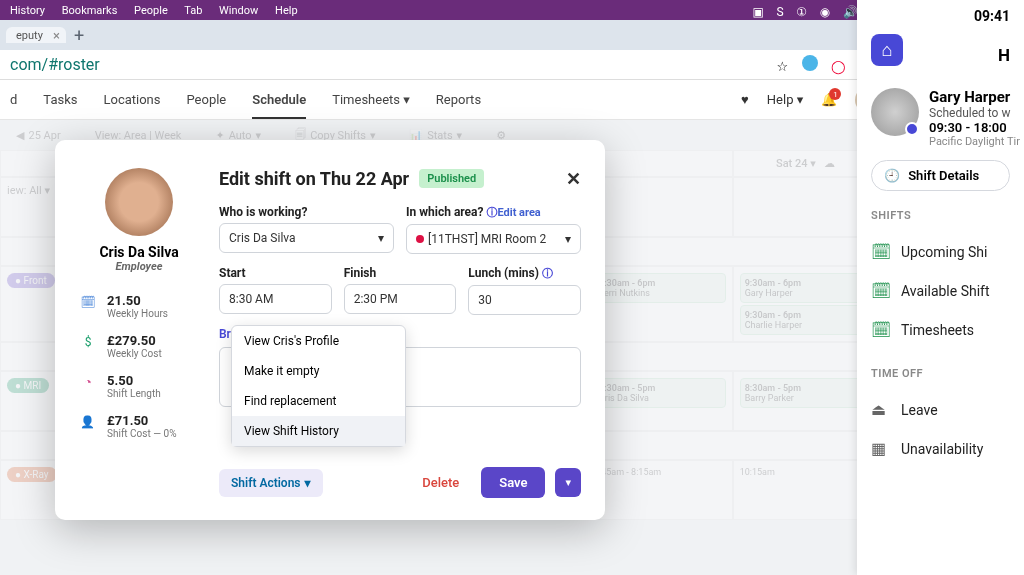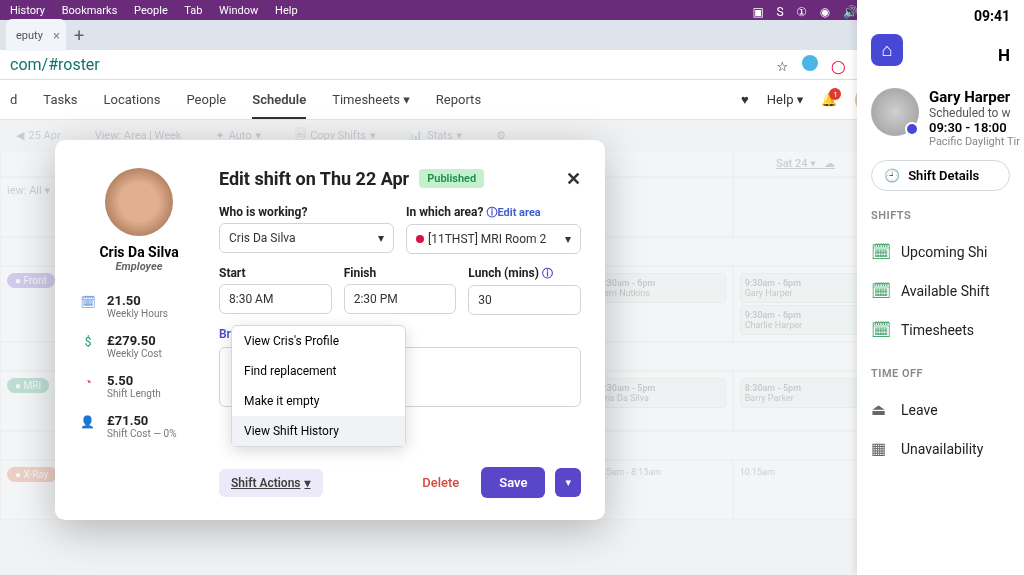--- a/index.html
+++ b/index.html
@@ -5,21 +5,21 @@
   * { box-sizing: border-box; margin: 0; padding: 0; font-family: -apple-system, BlinkMacSystemFont, "Segoe UI", Roboto, sans-serif; }
   body { width: 1024px; height: 575px; overflow: hidden; position: relative; background: #f5f6f8; }
 
   
   .menubar { height: 20px; background: #6a2c7a; color: #fff; display: flex; align-items: center; padding: 0 10px; font-size: 11px; justify-content: space-between;}
   .menubar .left span { margin-right: 14px; }
   .menubar .right span { margin-left: 10px; font-size: 12px;}
 
   
   .tabbar { height: 30px; background: #dde4ec; display: flex; align-items: center; padding: 0 6px; }
-  .tab { background: #f1f4f8; height: 32px; border-radius: 6px 6px 0 0; padding: 2px 10px; display: flex; align-items: center; font-size: 11px; color: #555; width: 60px;}
+  .tab { background: #f1f4f8; height: 16px; border-radius: 6px 6px 0 0; padding: 2px 10px; display: flex; align-items: center; font-size: 11px; color: #555; width: 60px;}
   .tab .x { margin-left: 10px; color: #888; font-size: 13px;}
   .newtab { margin-left: 8px; color: #5b6470; font-size: 18px; }
 
   .urlbar { height: 30px; background: #fff; display: flex; align-items: center; padding: 0 10px; border-bottom: 1px solid #ddd; }
   .url { flex: 1; font-size: 16px; color: #0f766e; }
   .urlicons span { margin-left: 8px; font-size: 13px; display:inline-flex; width:16px; height:16px; border-radius:50%; align-items:center; justify-content:center;}
 
   
   .nav { height: 40px; background: #fff; display: flex; align-items: center; padding: 0 10px; border-bottom: 1px solid #e5e5e5; }
   .nav .navitems { display: flex; gap: 26px; font-size: 13px; color: #444; }
@@ -32,21 +32,21 @@
 
   
   .content { position: absolute; top: 120px; left: 0; right: 0; bottom: 0; background: #eef0f3; filter: blur(0); }
   .dim { position: absolute; top: 120px; left: 0; right: 155px; bottom: 0; background: rgba(240,242,245,0.85); opacity: 0.9;}
 
   .toolbar { height: 30px; display:flex; align-items:center; padding:4px 8px; font-size:12px; color:#555; gap:18px;}
   .toolbar .published { color:#1a8f4a; font-weight:500; margin-left:auto;}
   .pill-sm{ background:#eef0f3; padding:2px 8px; border-radius:4px; font-size:11px; display:inline-flex; gap:4px; align-items:center;}
 
   .cal { display:grid; grid-template-columns: 150px repeat(6, 1fr); font-size:11px; color:#555;}
-  .cal .hdr { padding:6px; border:1px solid #e5e5e5; background:#fff; text-align:center; font-weight:500;text-decoration:underline;}
+  .cal .hdr { padding:6px; border:1px solid #e5e5e5; background:#fff; text-align:center; font-weight:500;}
   .cal .side { padding:6px; border:1px solid #e5e5e5; background:#fff;}
   .cal .cell { padding:6px; border:1px solid #e5e5e5; background:#fff; min-height:60px; position:relative;}
   .plus-c { color:#bbb; font-size:16px; position:absolute; top:50%; left:50%; transform:translate(-50%,-50%);}
   .shift-chip { background:#e6f3ea; border:1px solid #b8e0c5; border-radius:4px; padding:4px; font-size:9px; color:#333;}
   .shift-chip b{ display:block; font-size:9px; font-weight:600; color:#444;}
   .hide-lbl { text-align:right; font-size:10px; color:#888; padding:2px 8px;}
   .cat-label { display:inline-block; background:#6b4dcd; color:#fff; font-size:10px; padding:2px 8px; border-radius:10px;}
 
   
   .modal { position: absolute; top: 140px; left: 55px; width: 550px; background: #fff; border-radius: 10px; box-shadow: 0 10px 40px rgba(0,0,0,0.25); padding: 22px 24px; z-index: 50;}
@@ -76,21 +76,21 @@
   .area-dot{ width:8px; height:8px; background:#d14; border-radius:50%; display:inline-block; margin-right:4px;}
   .edit-area { font-size:11px; color:#4060d0; margin-left:auto;}
 
   .break-link { font-size:12px; color:#4848d6; font-weight:600; margin-top:4px; display:block;}
 
   .dropdown { position:absolute; background:#fff; border:1px solid #d5d8de; border-radius:6px; box-shadow:0 4px 16px rgba(0,0,0,0.15); width:175px; font-size:12px; z-index:60;}
   .dropdown .item { padding:8px 12px; cursor:pointer;}
   .dropdown .item:hover, .dropdown .item.hover { background:#f0f2f6;}
 
   .modal-foot { display:flex; align-items:center; margin-top:60px; gap:10px;}
-  .btn-link { background:#eceaf9; color:#404040; padding:7px 12px; border-radius:6px; font-size:12px; font-weight:600; display:flex; align-items:center; gap:4px;text-decoration:underline;}
+  .btn-link { background:#eceaf9; color:#0369a1; padding:7px 12px; border-radius:6px; font-size:12px; font-weight:600; display:flex; align-items:center; gap:4px;}
   .btn-del { color:#d9463d; font-size:13px; margin-left:auto; padding:7px 12px; font-weight:500;}
   .btn-save { background:#5a46c8; color:#fff; padding:8px 18px; border-radius:6px; font-size:13px; font-weight:600;}
   .btn-more { background:#5a46c8; color:#fff; padding:8px 10px; border-radius:6px; font-size:11px;}
 
   
   .rpane { position:absolute; top:0; right:0; width:167px; height:100%; background:#fff; box-shadow:-2px 0 8px rgba(0,0,0,0.1); z-index:40; padding:8px 14px; overflow:hidden;}
   .rpane .time { text-align:right; font-size:14px; font-weight:700; margin-bottom:10px;}
   .rpane .apptile { width:32px; height:32px; border-radius:8px; background:#4848d6; display:flex; align-items:center; justify-content:center; margin-bottom:10px;}
   .rpane .apptile span{ color:#fff; font-size:18px;}
   .rpane h3 { font-size:17px; display:inline;}
@@ -348,22 +348,22 @@
           <div class="inp">30</div>
         </div>
       </div>
 
       <span class="break-link">Break details</span>
 
       <div style="position:relative;">
         <div class="inp" style="height:60px; margin-top:6px;"></div>
         <div class="dropdown" style="left:12px; top:-22px;">
           <div class="item">View Cris's Profile</div>
+          <div class="item">Make it empty</div>
           <div class="item">Find replacement</div>
-          <div class="item">Make it empty</div>
           <div class="item hover">View Shift History</div>
         </div>
       </div>
 
       <div class="modal-foot">
         <div class="btn-link"><span>Shift Actions</span> ▾</div>
         <div class="btn-del">Delete</div>
         <div class="btn-save">Save</div>
         <div class="btn-more">▾</div>
       </div>

